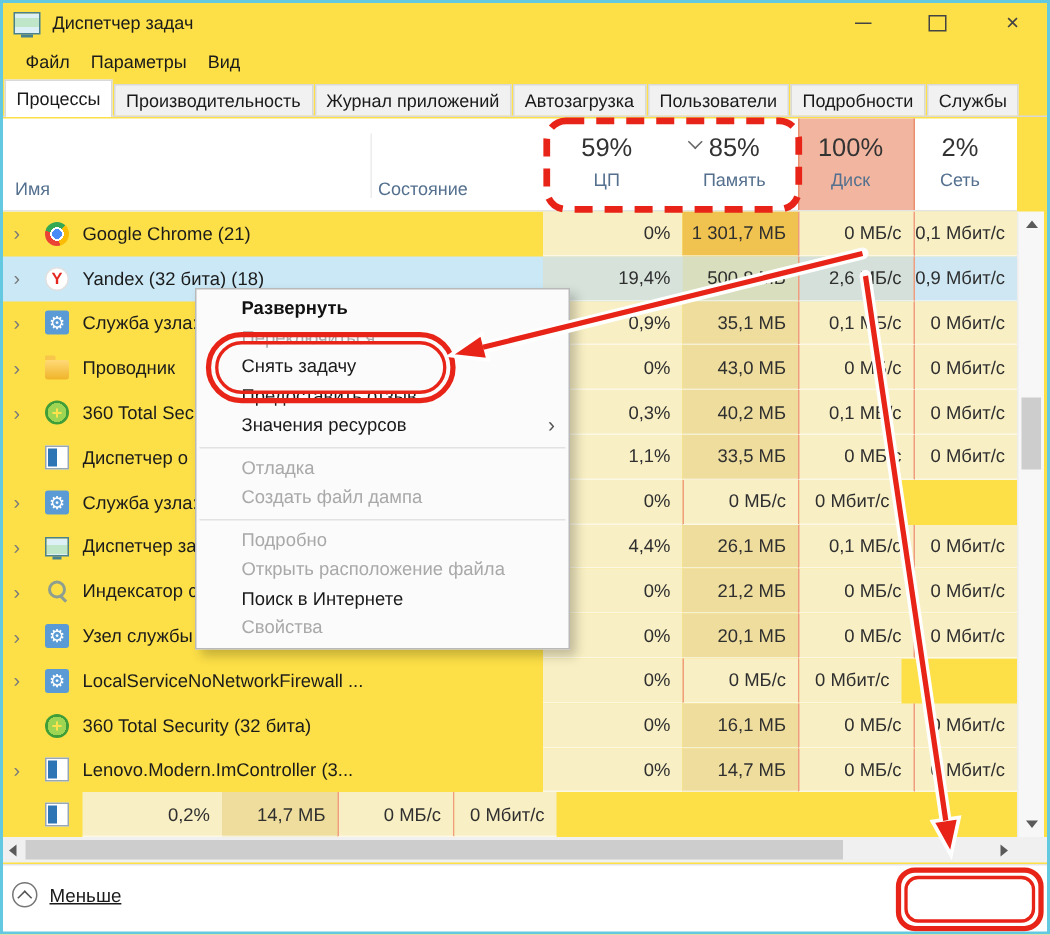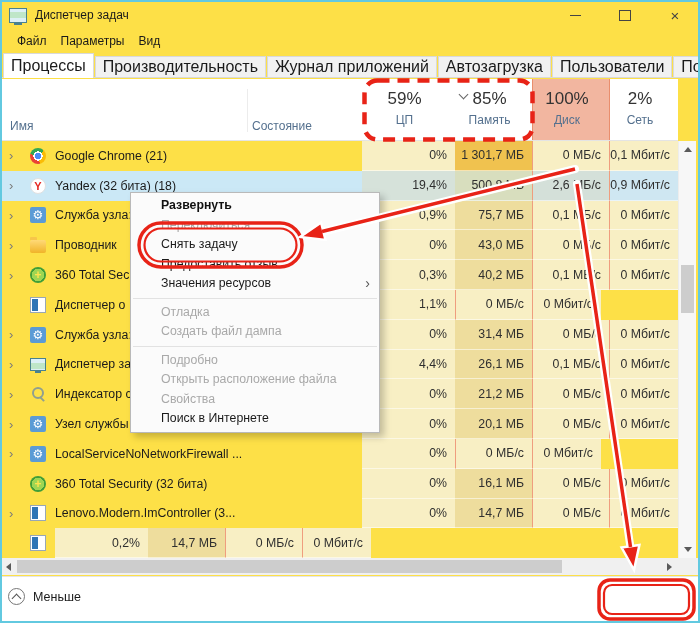--- a/index.html
+++ b/index.html
@@ -19,21 +19,21 @@
   .glyph-max{width:10px;height:9px;border:1px solid #444;}
   .glyph-close{font-size:15px;color:#444;line-height:1;}
 
   
   .menubar{position:absolute;left:0;top:30px;width:700px;height:22px;display:flex;align-items:center;padding-left:10px;box-sizing:border-box;}
   .menubar-item{font-size:12px;padding:2px 7px;}
 
   
   .tabstrip{position:absolute;left:0;top:52px;width:700px;height:26px;border-bottom:1px solid #d9d9d9;
             display:flex;align-items:flex-end;padding-left:3px;box-sizing:border-box;}
-  .tab{height:20px;line-height:20px;padding:0 7px;font-size:16px;background:#f1f1f1;
+  .tab{height:20px;line-height:20px;padding:0 7px;font-size:12px;background:#f1f1f1;
        border:1px solid #d9d9d9;border-bottom:none;margin-right:1px;white-space:nowrap;}
   .tab[data-active="true"]{background:#fff;height:24px;line-height:24px;margin-bottom:-1px;position:relative;z-index:2;}
 
   
   .hdr{position:absolute;left:0;top:79px;width:678px;height:61px;border-bottom:1px solid #e4e4e4;background:#fff;}
   .hname{position:absolute;left:10px;bottom:7px;font-size:12px;color:#54708e;text-align:center;}
   .hstatus{position:absolute;left:252px;bottom:7px;font-size:12px;color:#54708e;}
   .hsep{position:absolute;top:10px;bottom:8px;width:1px;background:#ececec;}
   .hcell{position:absolute;top:0;height:61px;text-align:center;box-sizing:border-box;padding:9px 8px 0 0;}
   .hcell .pct{font-size:17px;color:#333;line-height:21px;}
@@ -112,21 +112,21 @@
   .tri-down{width:0;height:0;border-left:4px solid transparent;border-right:4px solid transparent;border-top:5px solid #5a5a5a;}
   .tri-left{width:0;height:0;border-top:4px solid transparent;border-bottom:4px solid transparent;border-right:5px solid #5a5a5a;}
   .tri-right{width:0;height:0;border-top:4px solid transparent;border-bottom:4px solid transparent;border-left:5px solid #5a5a5a;}
 
   
   .footer{position:absolute;left:0;top:576px;width:700px;height:45px;border-top:1px solid #e5e5e5;background:#fff;}
   .less{position:absolute;left:8px;top:11px;display:flex;align-items:center;}
   .less-circle{width:17px;height:17px;border:1px solid #767676;border-radius:50%;position:relative;margin-right:8px;box-sizing:border-box;}
   .less-circle::before{content:"";position:absolute;left:4px;top:6px;width:6px;height:6px;
       border-top:1.6px solid #555;border-left:1.6px solid #555;transform:rotate(45deg);}
-  .less-label{font-size:12.5px;}
+  .less-label{font-size:12.5px;text-decoration:underline;}
 
   
   .overlay{position:absolute;left:0;top:0;width:700px;height:623px;z-index:60;pointer-events:none;}
 </style>
 </head>
 <body>
 
 <div class="win">
   <div class="frame"></div>
 
@@ -222,21 +222,21 @@
         <span class="cell c-mem" data-heat="normal">500,8 МБ</span>
         <span class="cell c-disk">2,6 МБ/с</span>
         <span class="cell c-net">0,9 Мбит/с</span>
       </div>
 
       <div class="prow" data-selected="false">
         <span class="chev">›</span>
         <span class="picon" data-icon="gear"></span>
         <span class="pname">Служба узла:</span>
         <span class="cell c-cpu">0,9%</span>
-        <span class="cell c-mem" data-heat="normal">75,7 МБ</span>
+        <span class="cell c-mem" data-heat="normal">35,1 МБ</span>
         <span class="cell c-disk">0,1 МБ/с</span>
         <span class="cell c-net">0 Мбит/с</span>
       </div>
 
       <div class="prow" data-selected="false">
         <span class="chev">›</span>
         <span class="picon" data-icon="folder"></span>
         <span class="pname">Проводник</span>
         <span class="cell c-cpu">0%</span>
         <span class="cell c-mem" data-heat="normal">43,0 МБ</span>
@@ -252,30 +252,30 @@
         <span class="cell c-mem" data-heat="normal">40,2 МБ</span>
         <span class="cell c-disk">0,1 МБ/с</span>
         <span class="cell c-net">0 Мбит/с</span>
       </div>
 
       <div class="prow" data-selected="false">
         <span class="chev"></span>
         <span class="picon" data-icon="window"></span>
         <span class="pname">Диспетчер о</span>
         <span class="cell c-cpu">1,1%</span>
+        <span class="cell c-mem" data-heat="normal">33,5 МБ</span>
         <span class="cell c-disk">0 МБ/с</span>
         <span class="cell c-net">0 Мбит/с</span>
       </div>
 
       <div class="prow" data-selected="false">
         <span class="chev">›</span>
         <span class="picon" data-icon="gear"></span>
         <span class="pname">Служба узла:</span>
         <span class="cell c-cpu">0%</span>
-        <span class="cell c-mem" data-heat="normal">31,4 МБ</span>
         <span class="cell c-disk">0 МБ/с</span>
         <span class="cell c-net">0 Мбит/с</span>
       </div>
 
       <div class="prow" data-selected="false">
         <span class="chev">›</span>
         <span class="picon" data-icon="taskmgr"></span>
         <span class="pname">Диспетчер за</span>
         <span class="cell c-cpu">4,4%</span>
         <span class="cell c-mem" data-heat="normal">26,1 МБ</span>
@@ -414,27 +414,27 @@
       <div class="mi" data-state="disabled">
         <span>Подробно</span>
         <span class="sub"></span>
       </div>
 
       <div class="mi" data-state="disabled">
         <span>Открыть расположение файла</span>
         <span class="sub"></span>
       </div>
 
-      <div class="mi" data-state="disabled">
-        <span>Свойства</span>
-        <span class="sub"></span>
-      </div>
-
       <div class="mi" data-state="normal">
         <span>Поиск в Интернете</span>
+        <span class="sub"></span>
+      </div>
+
+      <div class="mi" data-state="disabled">
+        <span>Свойства</span>
         <span class="sub"></span>
       </div>
 
   </div>
 
   <div class="footer">
     <div class="less">
       <span class="less-circle"></span>
       <span class="less-label">Меньше</span>
     </div>

